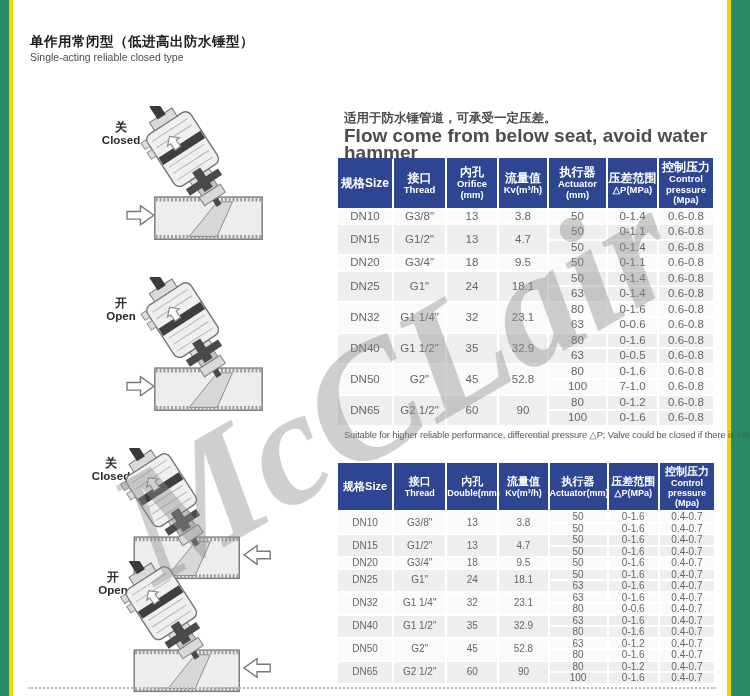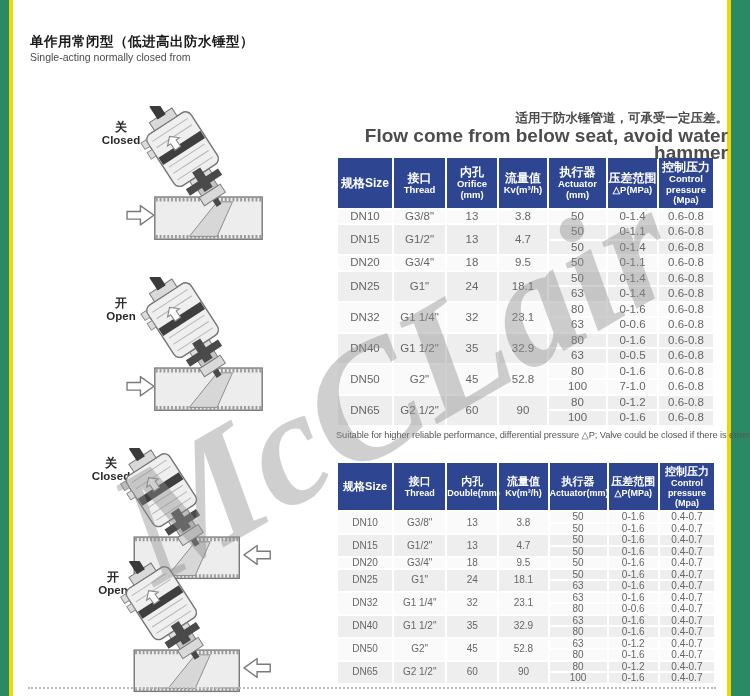--- a/index.html
+++ b/index.html
@@ -15,21 +15,21 @@
   .bar.green-right{left:731px;width:19px;background:#2b8a66;}
 
   
   .sec-title{position:absolute;left:30px;}
   .sec-title .zh{font-size:13.5px;font-weight:bold;color:#1a1a1a;letter-spacing:0.5px;}
   .sec-title .en{font-size:10.5px;color:#4a4a4a;line-height:13px;}
   #sec1-title{top:33px;}
   #sec2-title{top:411px;}
 
   
-  .note{position:absolute;left:336px;width:392px;text-align:right;}
+  .note{position:absolute;left:344px;width:392px;}
   #note1{top:110px;}
   #note1 .zh{font-size:12.5px;font-weight:bold;color:#4a4a4a;line-height:17px;}
   #note1 .en{font-size:19px;font-weight:bold;color:#4d4d4d;line-height:17px;}
   #note2{top:429px;}
   #note2 .zh{font-size:12px;font-weight:bold;color:#4a4a4a;line-height:16px;}
   #note2 .en{font-size:9.3px;color:#555;line-height:13px;letter-spacing:-0.1px;white-space:nowrap;}
 
   
   table.spec{position:absolute;left:336px;border-collapse:separate;border-spacing:2px;table-layout:fixed;}
   table.spec1{top:156px;width:379px;}
@@ -104,21 +104,21 @@
         <polygon points="0,-3.5 8,-3.5 8,-7.5 15,0 8,7.5 8,3.5 0,3.5" fill="#ffffff" stroke="#8a8a8a" stroke-width="1.2"></polygon>
       </g>
     </symbol>
     <symbol id="flow-arrow" viewBox="0 0 30 22">
       <polygon points="1,7 15,7 15,1 29,11 15,21 15,15 1,15" fill="#ffffff" stroke="#7a7a7a" stroke-width="1.5"></polygon>
     </symbol>
   </svg>
 
   <div class="sec-title" id="sec1-title">
     <div class="zh">单作用常闭型（低进高出防水锤型）</div>
-    <div class="en">Single-acting normally closed from</div>
+    <div class="en">Single-acting reliable closed type</div>
   </div>
 
   <div class="d-label" style="left:89px;top:120px;">
     <div class="zh">关</div>
     <div class="en">Closed</div>
   </div>
   <div class="diagram" style="left:124px;top:106px;">
     <svg class="valve-svg" width="192" height="139" viewBox="0 0 200 145">
       <use href="#valve"></use>
       <use href="#flow-arrow" x="2" y="103" width="30" height="22"></use>

